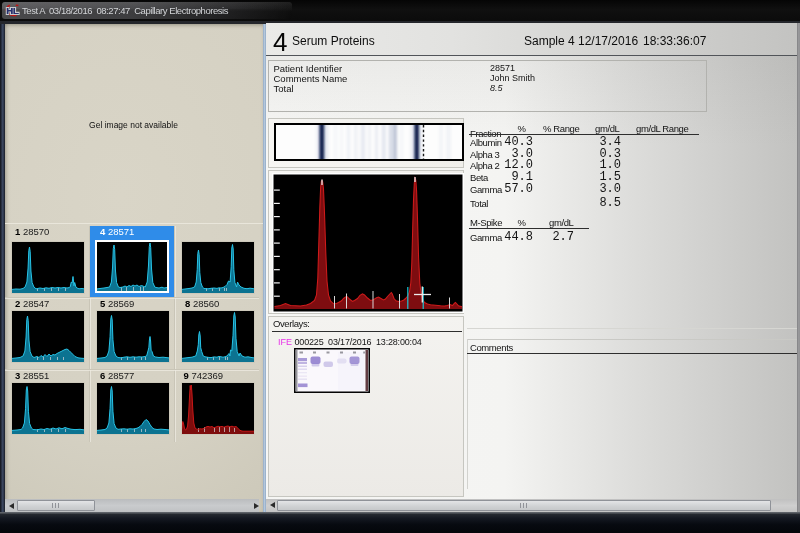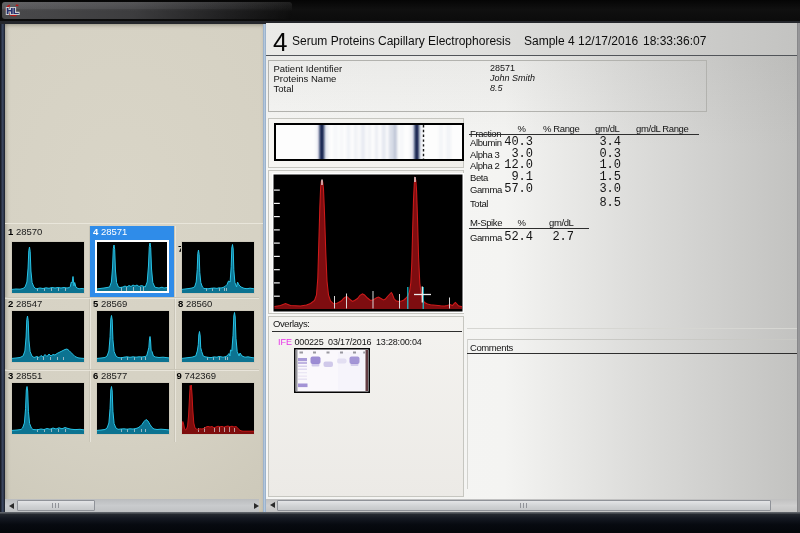--- a/index.html
+++ b/index.html
@@ -47,21 +47,21 @@
   #chartgrp{left:2px;top:147px;width:196px;height:144px;border:1px solid #c6c6c0;background:linear-gradient(to right,#f7f6f3,#efeeea);}
   #overlaygrp{left:2px;top:293px;width:196px;height:181px;border:1px solid #c6c6c0;background:linear-gradient(#f4f3f0,#eceae6);}
   .num{width:50px;text-align:right;}
   
   .t9{font-size:9.5px;line-height:9.5px;letter-spacing:-0.4px;color:#141414;white-space:nowrap;}
   .mono{font-family:"Liberation Mono",monospace;font-size:12px;line-height:9.5px;color:#141414;}
   
   #thumbgrid{left:0;top:202px;width:254.5px;height:216px;}
   .vsep{top:0;width:1px;height:216px;background:#c9c5b7;box-shadow:1px 0 0 rgba(240,237,228,.7);}
   .hsep{left:0;width:254.5px;height:1px;background:#c9c5b7;box-shadow:0 1px 0 rgba(240,237,228,.7);}
-  .cell{font-size:9.5px;color:#1a1a1a;white-space:pre;}
+  .cell{font-size:9.5px;color:#1a1a1a;white-space:pre;padding-left:7px;}
   .cell b{color:#000;}
   #selcell{left:85.5px;top:0px;width:84px;height:71px;background:#2f8ce9;}
   .cell.sel{color:#fff;}
   .cell.sel b{color:#fff;}
   .th{width:74px;height:53px;background:#000;border:1px solid #cdc9bb;overflow:hidden;}
   .th svg{position:absolute;left:-1px;top:-1px;}
   .thsel{border:2px solid #fff;margin:-1px 0 0 -1px;}
   
   #lsb{left:0px;top:475.5px;width:254px;height:12.5px;background:linear-gradient(#babcbe,#c9cbcd 50%,#bfc1c3);}
   #rsb{left:0px;top:476px;width:531px;height:12.5px;background:linear-gradient(#c0c0c0,#cfcfcf 50%,#c4c4c4);}
@@ -76,25 +76,27 @@
 <div id="win">
   <div class="abs" id="titlebar">
     <div class="abs" id="tglow"></div>
     <div class="abs" id="tglow2"></div>
     <svg class="abs" style="left:5px;top:3px" width="15" height="16" viewBox="0 0 15 16">
       <path d="M 5 2.2 C 1.6 3.6 0.6 6.2 1.8 8.6 C 3.2 11.4 7.2 13.4 11.5 12.3" fill="none" stroke="#c11414" stroke-width="1.5"></path>
         <rect x="10.8" y="1.6" width="2.6" height="1.5" fill="#c11414" transform="rotate(8 12 2.3)"></rect>
       <text x="1.2" y="10.5" font-family="Liberation Sans" font-size="9.5" font-weight="bold" fill="#26306e" stroke="#c9c9cc" stroke-width="2.2" paint-order="stroke">HL</text>
       <text x="1.2" y="10.5" font-family="Liberation Sans" font-size="9.5" font-weight="bold" fill="#26306e">HL</text>
     </svg>
+    <div class="abs" id="ttext">Test A  03/18/2016  08:27:47  Capillary Electrophoresis</div>
   </div>
   <div class="abs" id="topsep"></div>
   <div class="abs" id="lborder"></div>
 
   <div class="abs" id="lpanel">
+    <div class="abs" id="gelmsg">Gel image not available</div>
     <div class="abs" id="gridsep"></div>
     <div class="abs" id="thumbgrid">
 
       <div class="abs vsep" style="left:84.5px"></div>
       <div class="abs vsep" style="left:169.5px"></div>
       <div class="abs hsep" style="top:71.5px"></div>
       <div class="abs hsep" style="top:143.5px"></div>
 
       <div class="abs" id="selcell"></div>
 
@@ -218,31 +220,30 @@
       <div class="abs arrowR" style="left:249px;top:4px"></div>
     </div>
   </div>
 
   <div class="abs" id="divider"></div>
 
   <div class="abs" id="rpanel">
     <div class="abs" id="rheader">
       <div class="abs" id="bignum">4</div>
       <span class="seg" style="left:26px">Serum Proteins</span>
-      <span class="seg" style="left:112px">Capillary Electrophoresis</span>
       <span class="seg" style="left:258px">Sample 4</span>
       <span class="seg" style="left:312px">12/17/2016</span>
       <span class="seg" style="left:377px">18:33:36:07</span>
     </div>
     <div class="abs" id="pbox">
       <div class="plabel" style="top:2px">Patient Identifier</div>
-      <div class="plabel" style="top:12px">Proteins Name</div>
+      <div class="plabel" style="top:12px">Comments Name</div>
       <div class="plabel" style="top:22px">Total</div>
       <div class="pval" style="top:2px">28571</div>
-      <div class="pval" style="top:12px;font-style:italic">John Smith</div>
+      <div class="pval" style="top:12px;">John Smith</div>
       <div class="pval" style="top:22px;font-style:italic">8.5</div>
     </div>
     <div class="abs" id="stripgrp">
       <div class="abs" id="stripbox">
         <svg width="186" height="34" viewBox="0 0 186 34" preserveAspectRatio="none">
           <defs>
               <filter id="bl1" x="-60%" y="-5%" width="220%" height="110%">
                 <feGaussianBlur stdDeviation="1.5 0.1"></feGaussianBlur>
               </filter>
           <filter id="bl2" x="-60%" y="-5%" width="220%" height="110%">
@@ -381,21 +382,21 @@
       <div class="abs mono num" style="left:305px;top:138.3px">1.0</div>
       <div class="abs mono num" style="left:305px;top:150px">1.5</div>
       <div class="abs mono num" style="left:305px;top:161.7px">3.0</div>
       <div class="abs t9" style="left:204px;top:175.9px">Total</div>
       <div class="abs mono num" style="left:305px;top:175.9px">8.5</div>
       <div class="abs t9" style="left:204px;top:195.4px">M-Spike</div>
       <div class="abs t9" style="left:251.5px;top:195.4px">%</div>
       <div class="abs t9" style="left:283px;top:195.4px">gm/dL</div>
       <div class="abs" style="left:203px;top:204.8px;width:120px;height:1.2px;background:#2e2e2e"></div>
       <div class="abs t9" style="left:204px;top:209.9px">Gamma</div>
-      <div class="abs mono num" style="left:217px;top:209.9px">52.4</div>
+      <div class="abs mono num" style="left:217px;top:209.9px">44.8</div>
       <div class="abs mono num" style="left:258px;top:209.9px">2.7</div>
     </div>
     <div class="abs" id="comments">
       <div class="abs" style="left:201px;top:305px;width:330px;height:1px;background:#d6d6d2"></div>
       <div class="abs" style="left:201px;top:316px;width:330px;height:1px;background:#c9c9c5"></div>
       <div class="abs" style="left:201px;top:316px;width:1px;height:150px;background:#d2d2ce"></div>
       <div class="abs t9" style="left:204px;top:319.5px">Comments</div>
       <div class="abs" style="left:201px;top:329.5px;width:330px;height:1.2px;background:#2e2e2e"></div>
     </div>
     <div class="abs" id="rsb">

